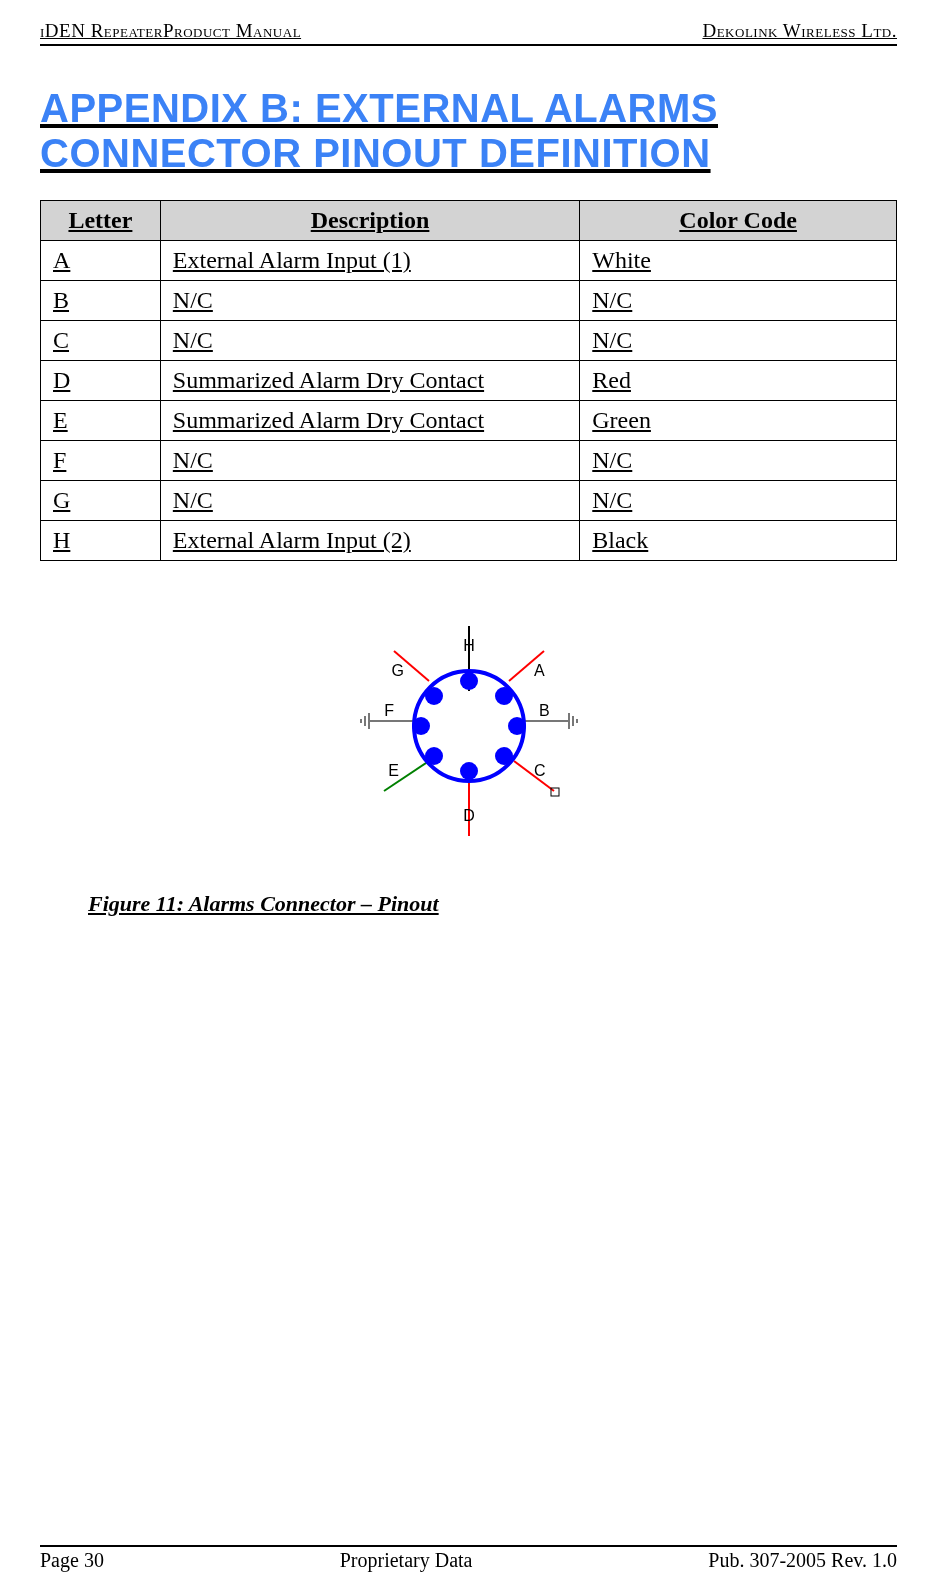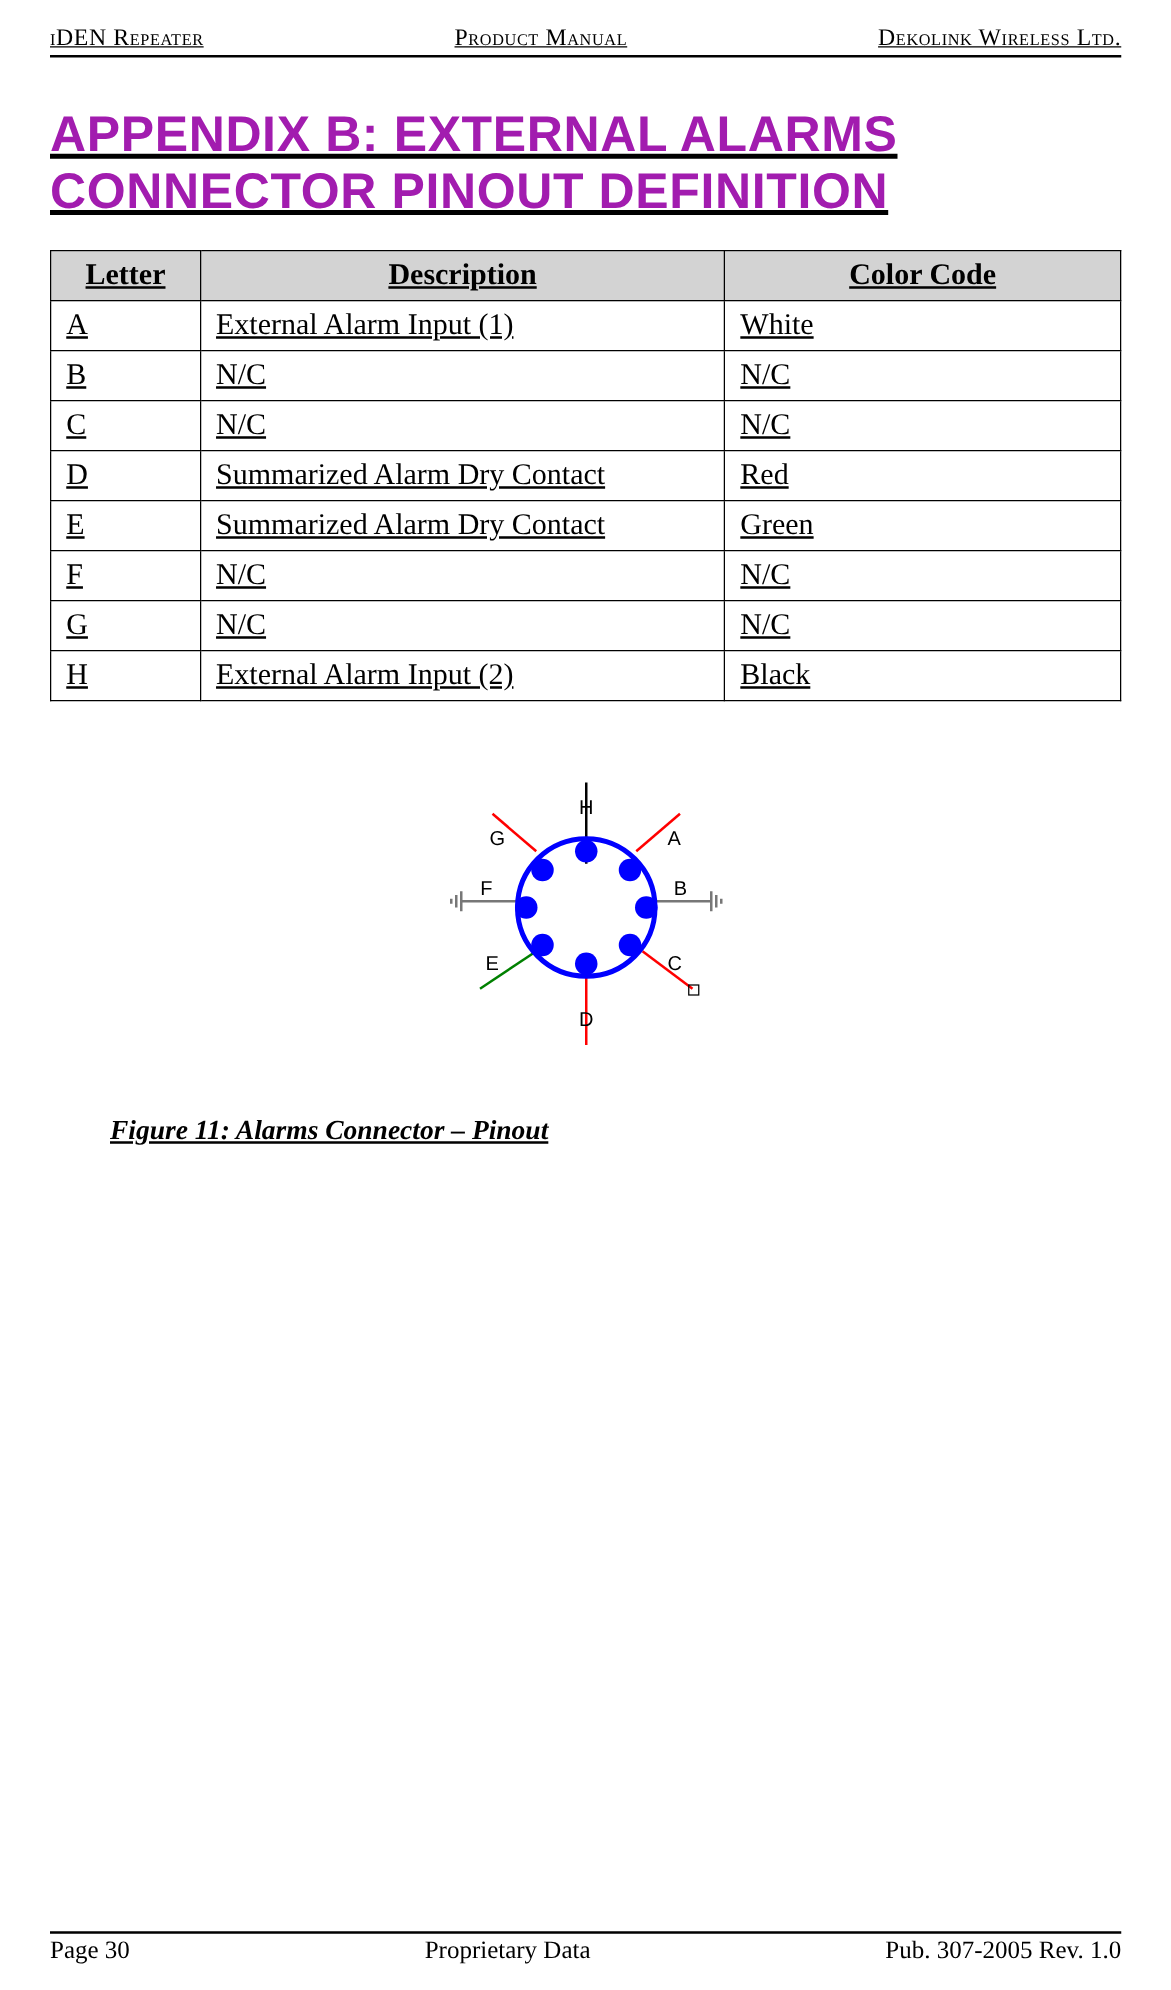--- a/index.html
+++ b/index.html
@@ -25,24 +25,24 @@
       font-size: 19px;
       border-bottom: 2px solid black;
       padding-bottom: 2px;
       margin-bottom: 40px;
     }
     .page-header span {
       font-variant: small-caps;
       letter-spacing: 0.5px;
     }
     .page-header .left { text-align: left; }
-    .page-header .center { text-align: center; flex: 1; }
+    .page-header .center { text-align: left; flex: 1; }
     .page-header .right { text-align: right; }
     h1 {
-      color: #a21caf;
+      color: #3b82f6;
       font-family: Arial, Helvetica, sans-serif;
       font-weight: 900;
       font-size: 40px;
       margin: 30px 0 10px 0;
       letter-spacing: 0.5px;
     }
     .intro {
       font-size: 24px;
       margin: 10px 0 40px 60px;
       line-height: 1.3;

